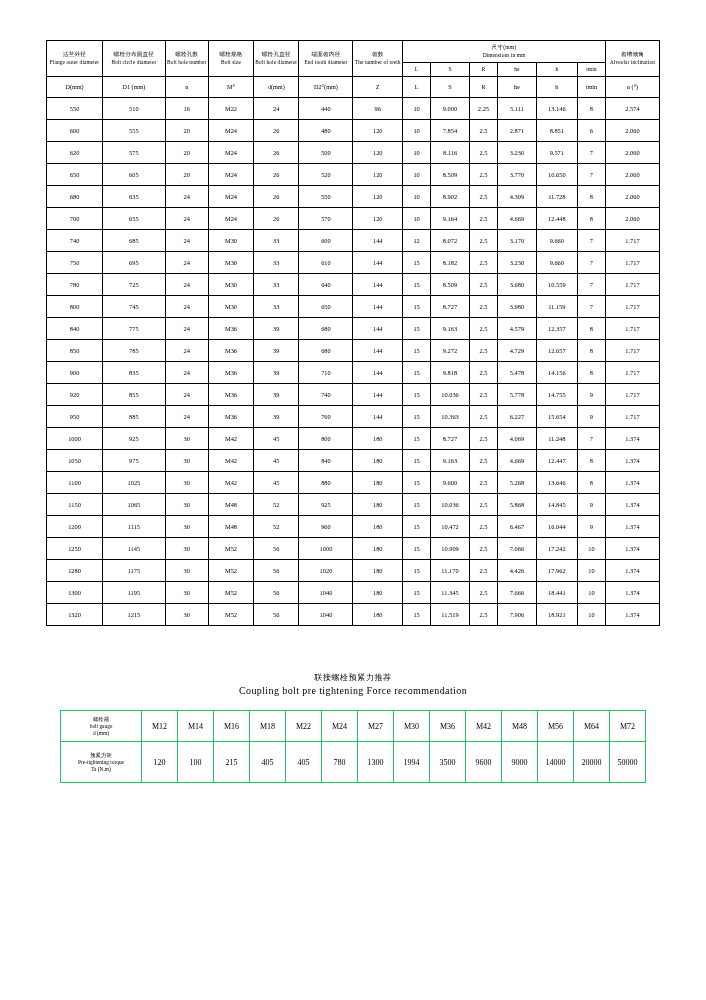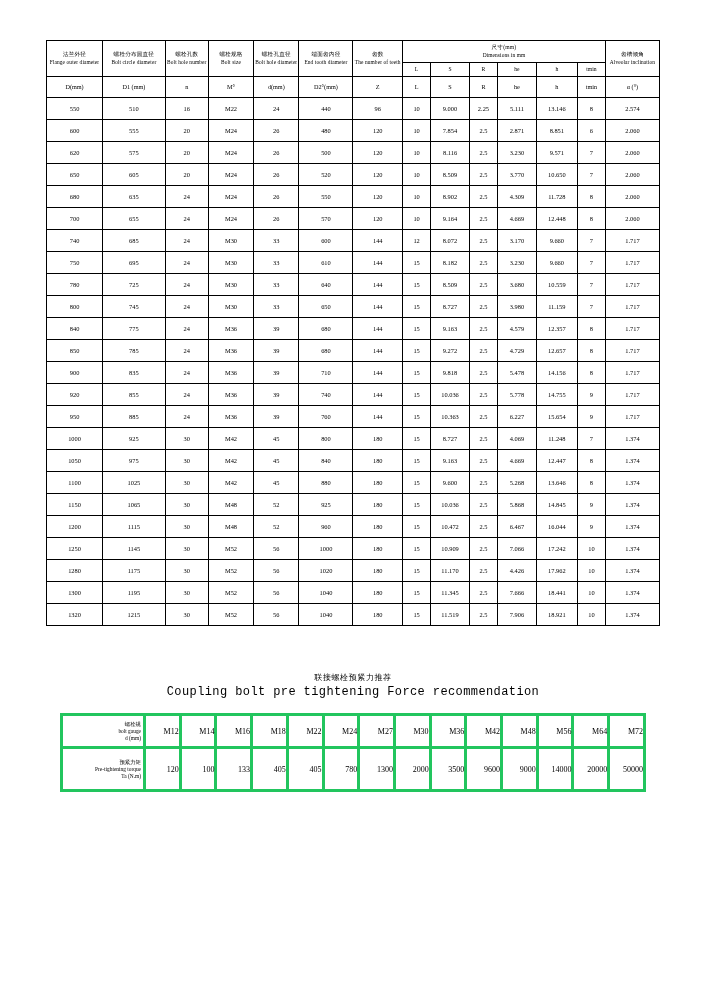--- a/index.html
+++ b/index.html
@@ -70,38 +70,37 @@
     text-align: center;
     margin-top: 46px;
   }
   .section-title .t-cn {
     font-size: 8px;
     letter-spacing: 0.6px;
     display: block;
     margin-bottom: 2px;
   }
   .section-title .t-en {
-    font-size: 12px;
+    font-size: 10px;
     letter-spacing: 0.4px;
     display: block;
-    font-family: Liberation Mono, monospace;
   }
 
   .bolt-table-wrap {
     margin: 14px auto 0 auto;
     width: 586px;
   }
   table.bolt {
     border-collapse: collapse;
     width: 586px;
     table-layout: fixed;
   }
   table.bolt td {
-    border: 3px solid #22c55e;
-    text-align: right;
+    border: 1px solid #22c55e;
+    text-align: center;
     vertical-align: middle;
     font-size: 8px;
     padding: 2px 0;
   }
   table.bolt td.rowhdr {
     font-size: 5.4px;
     line-height: 1.3;
     padding: 3px 2px;
     width: 76px;
   }
@@ -616,26 +615,26 @@
             <td>M72</td>
           </tr>
           <tr class="row-torque">
             <td class="rowhdr">
               <span class="rh-cn">预紧力矩</span>
               <span class="rh-en">Pre-tightening torque</span>
               <span class="rh-en">Ta (N.m)</span>
             </td>
             <td>120</td>
             <td>100</td>
-            <td>133</td>
+            <td>215</td>
             <td>405</td>
             <td>405</td>
             <td>780</td>
             <td>1300</td>
-            <td>2000</td>
+            <td>1994</td>
             <td>3500</td>
             <td>9600</td>
             <td>9000</td>
             <td>14000</td>
             <td>20000</td>
             <td>50000</td>
           </tr>
         </tbody>
     </table>
   </div>

